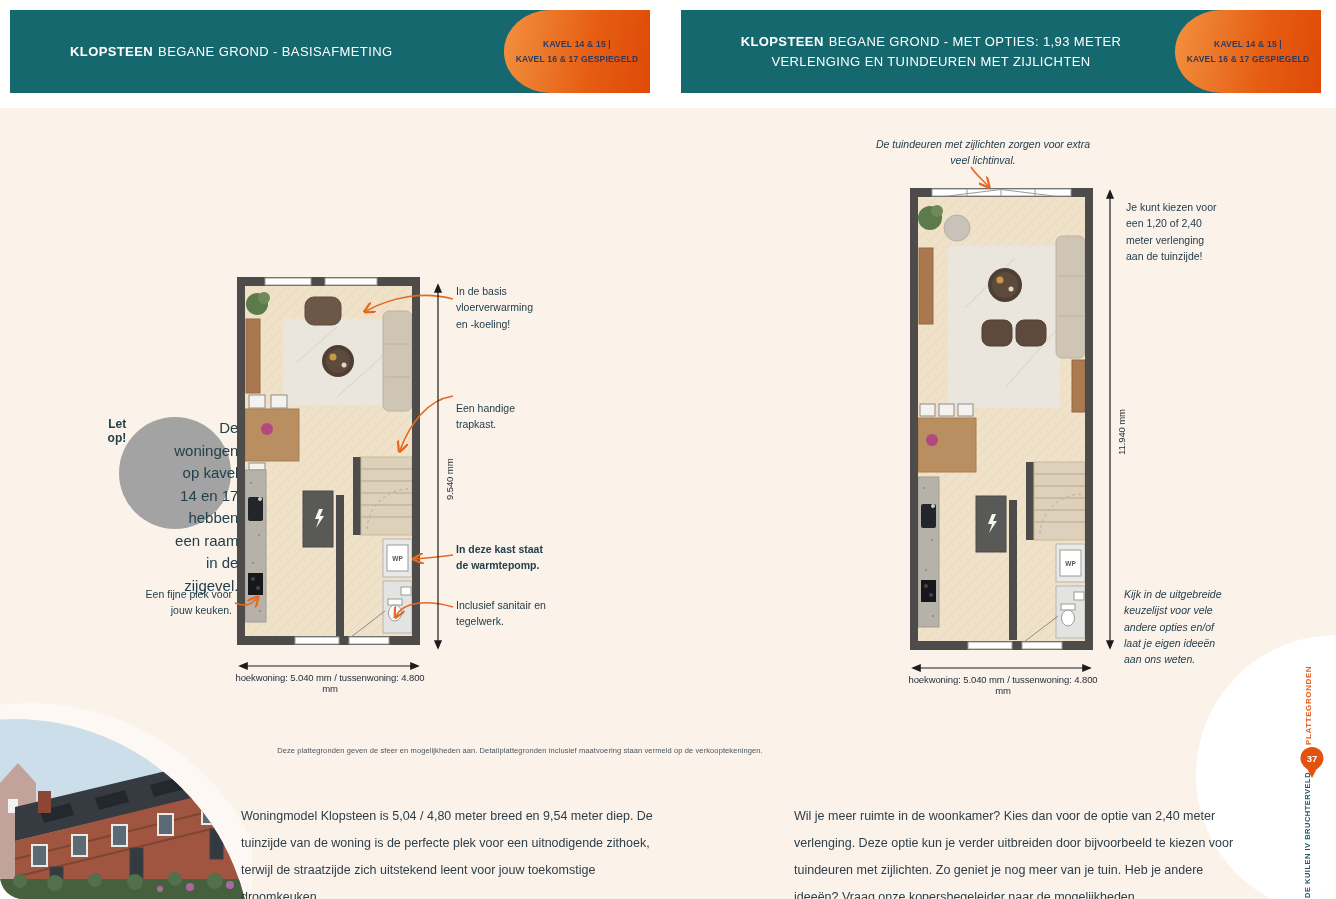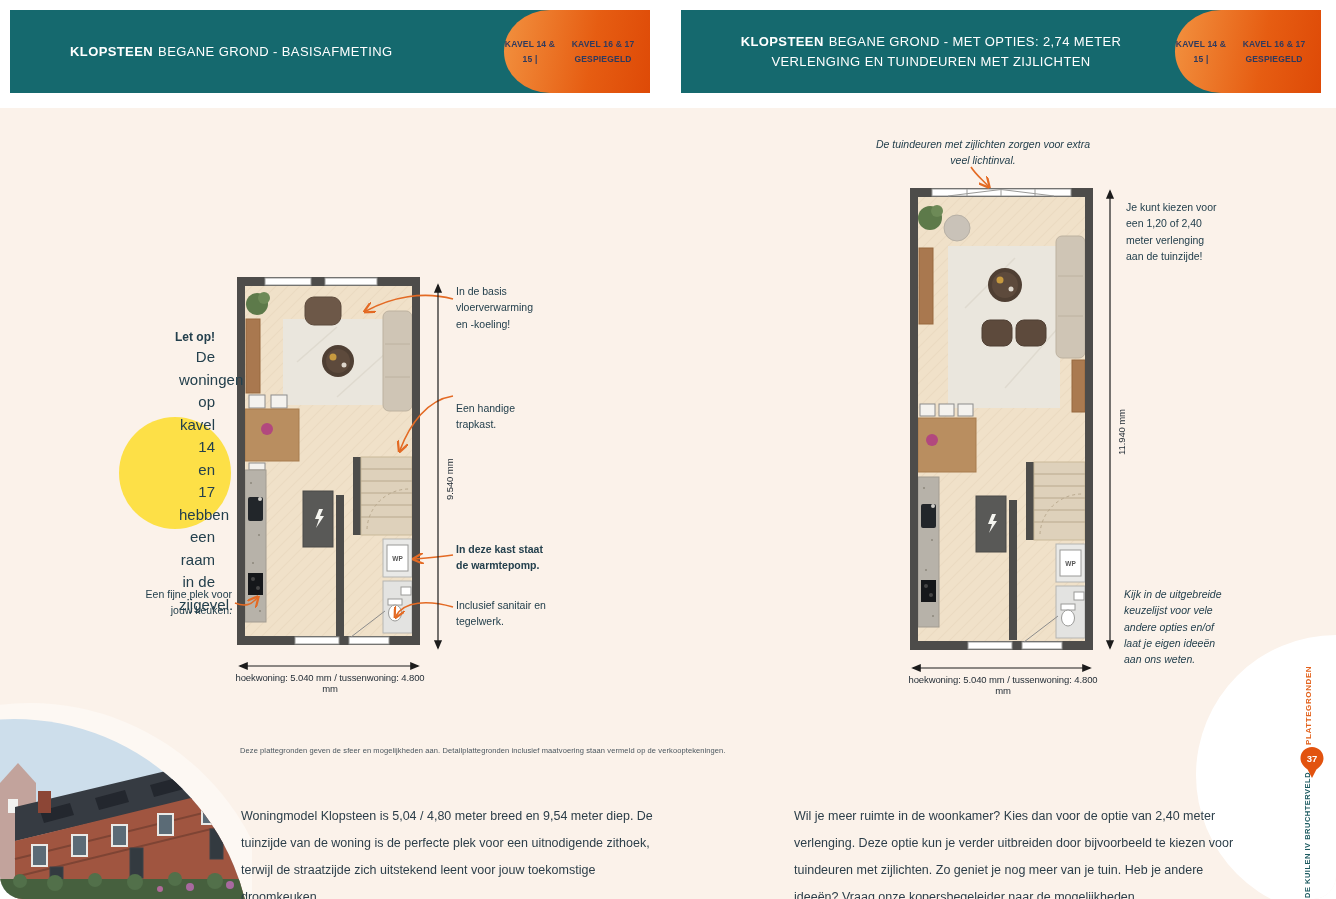--- a/index.html
+++ b/index.html
@@ -9,30 +9,30 @@
   .content-bg{left:0;top:108px;width:1336px;height:791px;background:#fbf2ea;z-index:0;}
   
   .hbar{top:10px;height:83px;background:#15696e;z-index:2;}
   .hbar .title{position:absolute;top:0;bottom:0;display:flex;align-items:center;color:#ffffff;
     font-size:13px;letter-spacing:.4px;}
   .hbar .title .brand{font-weight:700;margin-right:5px;}
   .hbar .title.centered{justify-content:center;text-align:center;line-height:1.5;display:flex;}
   .badge{position:absolute;right:0;top:0;bottom:0;width:146px;
     background:linear-gradient(100deg,#f2913f 0%,#e65d12 60%,#de4a07 100%);
     border-top-left-radius:46px 41.5px;border-bottom-left-radius:46px 41.5px;
-    display:flex;flex-direction:row;align-items:center;justify-content:center;
+    display:flex;flex-direction:column;align-items:center;justify-content:center;
     color:#2f3a5e;font-weight:700;font-size:8.5px;line-height:1.7;letter-spacing:.2px;text-align:center;}
   
   .ann{font-size:10.5px;line-height:1.55;color:#24404d;z-index:4;}
   .ann.right{text-align:right;}
   .ann.center{text-align:center;}
   .dimlabel{font-size:9.5px;color:#1f2a33;z-index:4;letter-spacing:-.1px;}
   .vtext{writing-mode:vertical-rl;transform:rotate(180deg);white-space:nowrap;}
-  .note-circle{left:119px;top:417px;width:112px;height:112px;border-radius:50%;background:#fde047;
-    z-index:4;display:flex;flex-direction:column;justify-content:center;text-align:right;
+  .note-circle{left:119px;top:417px;width:112px;height:112px;border-radius:50%;background:#a3a3a3;
+    z-index:4;display:flex;flex-direction:row;justify-content:center;text-align:right;
     padding:0 16px 0 12px;box-sizing:border-box;}
   .note-circle .nt{font-weight:700;font-size:12px;margin-bottom:2px;}
   .note-circle .nb{font-size:15px;line-height:1.5;margin-left:48px;}
   .para{font-size:12.5px;line-height:27px;color:#2c3e49;z-index:4;}
   .footnote{font-size:7.5px;color:#4a565e;z-index:4;letter-spacing:.1px;}
   
   .side-section{left:1304px;top:653px;height:92px;color:#e2611b;font-weight:700;font-size:8px;
     letter-spacing:.6px;z-index:6;}
   .side-project{left:1303px;top:786px;height:112px;color:#1c5a60;font-weight:700;font-size:7.5px;
     letter-spacing:.5px;z-index:6;}
@@ -53,21 +53,21 @@
       <span>BEGANE GROND - BASISAFMETING</span>
     </div>
     <div class="badge">
       <span>KAVEL 14 &amp; 15 |</span>
       <span>KAVEL 16 &amp; 17 GESPIEGELD</span>
     </div>
   </div>
 
   <div class="abs hbar" style="left:681px;width:640px;">
     <div class="title centered" style="left:20px;right:160px;">
-      <span><span class="brand">KLOPSTEEN</span><span>BEGANE GROND - MET OPTIES: 2,74 METER VERLENGING EN TUINDEUREN MET ZIJLICHTEN</span></span>
+      <span><span class="brand">KLOPSTEEN</span><span>BEGANE GROND - MET OPTIES: 1,93 METER VERLENGING EN TUINDEUREN MET ZIJLICHTEN</span></span>
     </div>
     <div class="badge">
       <span>KAVEL 14 &amp; 15 |</span>
       <span>KAVEL 16 &amp; 17 GESPIEGELD</span>
     </div>
   </div>
 
   <svg class="abs z2" style="left:237px;top:277px;" width="183" height="368" viewBox="0 0 183 368">
     <defs>
       <pattern id="hbL" width="12" height="12" patternUnits="userSpaceOnUse">
@@ -247,21 +247,21 @@
   <div class="abs dimlabel vtext" style="left:444px;top:412px;height:88px;">9.540 mm</div>
   <div class="abs dimlabel" style="left:230px;top:672px;width:200px;text-align:center;">hoekwoning: 5.040 mm / tussenwoning: 4.800 mm</div>
 
   <div class="abs ann center" style="left:868px;top:136px;width:230px;font-style:italic;">De tuindeuren met zijlichten zorgen voor extra veel lichtinval.</div>
   <div class="abs ann" style="left:1126px;top:199px;width:94px;">Je kunt kiezen voor een 1,20 of 2,40 meter verlenging aan de tuinzijde!</div>
   <div class="abs ann" style="left:1124px;top:586px;width:102px;font-style:italic;">Kijk in de uitgebreide keuzelijst voor vele andere opties en/of laat je eigen ideeën aan ons weten.</div>
 
   <div class="abs dimlabel vtext" style="left:1116px;top:383px;height:72px;">11.940 mm</div>
   <div class="abs dimlabel" style="left:903px;top:674px;width:200px;text-align:center;">hoekwoning: 5.040 mm / tussenwoning: 4.800 mm</div>
 
-  <div class="abs footnote" style="left:240px;top:746px;width:560px;">Deze plattegronden geven de sfeer en mogelijkheden aan. Detailplattegronden inclusief maatvoering staan vermeld op de verkooptekeningen.</div>
+  <div class="abs footnote" style="left:240px;top:746px;width:560px;text-align:center;">Deze plattegronden geven de sfeer en mogelijkheden aan. Detailplattegronden inclusief maatvoering staan vermeld op de verkooptekeningen.</div>
   <div class="abs para" style="left:241px;top:803px;width:424px;">Woningmodel Klopsteen is 5,04 / 4,80 meter breed en 9,54 meter diep. De tuinzijde van de woning is de perfecte plek voor een uitnodigende zithoek, terwijl de straatzijde zich uitstekend leent voor jouw toekomstige droomkeuken.</div>
   <div class="abs para" style="left:794px;top:803px;width:452px;">Wil je meer ruimte in de woonkamer? Kies dan voor de optie van 2,40 meter verlenging. Deze optie kun je verder uitbreiden door bijvoorbeeld te kiezen voor tuindeuren met zijlichten. Zo geniet je nog meer van je tuin. Heb je andere ideeën? Vraag onze kopersbegeleider naar de mogelijkheden.</div>
 
   <svg class="abs z2" style="left:0;top:699px;" width="252" height="200" viewBox="0 0 252 200">
     <defs>
       <clipPath id="photoClip">
           <circle cx="14" cy="258" r="238"></circle>
         </clipPath>
     </defs>
     <circle cx="30" cy="252" r="248" fill="#fdf8f3"></circle>

